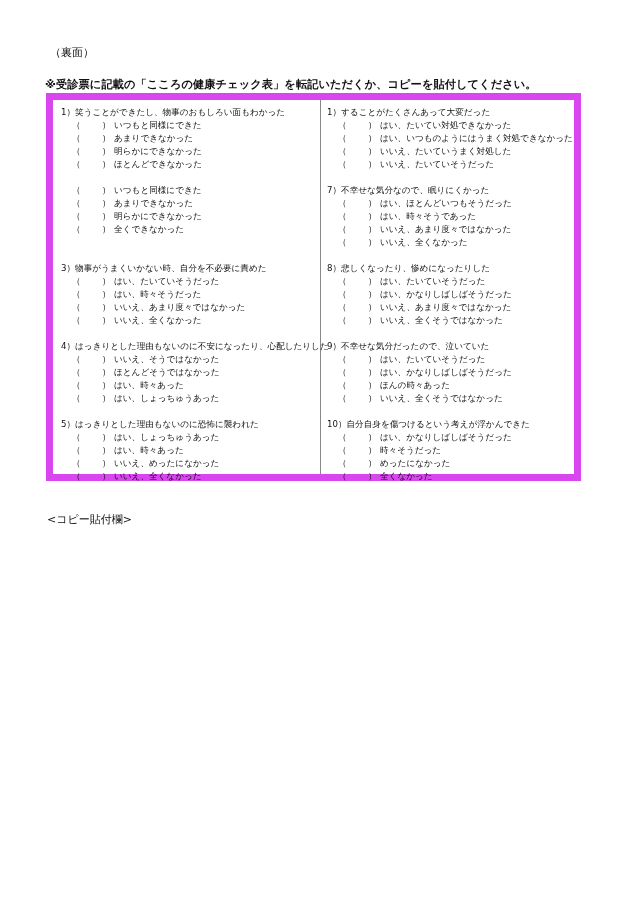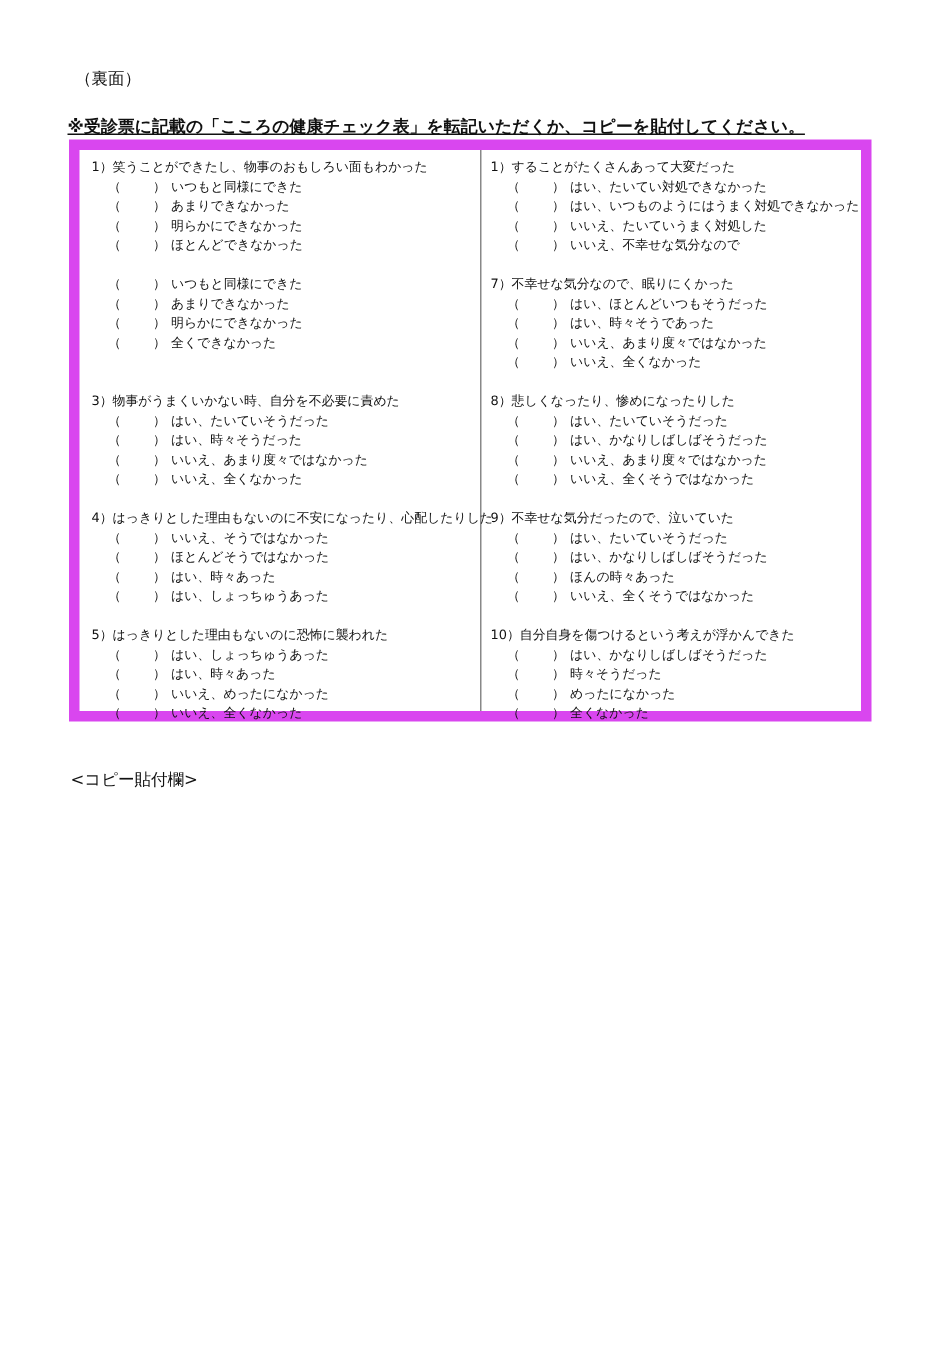--- a/index.html
+++ b/index.html
@@ -23,21 +23,20 @@
       font-family: Liberation Sans, sans-serif;
     }
     .instruction {
       position: absolute;
       left: 45px;
       top: 77px;
       font-size: 11.2px;
       font-weight: bold;
       letter-spacing: 0.1px;
       white-space: nowrap;
-      text-decoration: underline;
     }
     .check-table {
       position: absolute;
       left: 46px;
       top: 93px;
       width: 535px;
       height: 388px;
       border: 7px solid #d946ef;
       display: flex;
       box-sizing: border-box;
@@ -223,21 +222,21 @@
           <span>はい、いつものようにはうまく対処できなかった</span>
         </div>
         <div class="option">
           <span class="paren"><span>（</span></span>
           <span class="paren-close">）</span>
           <span>いいえ、たいていうまく対処した</span>
         </div>
         <div class="option">
           <span class="paren"><span>（</span></span>
           <span class="paren-close">）</span>
-          <span>いいえ、不幸せな気分なので</span>
+          <span>いいえ、たいていそうだった</span>
         </div>
       </div>
       <div class="question">
         <div class="q-title">7）不幸せな気分なので、眠りにくかった</div>
         <div class="option">
           <span class="paren"><span>（</span></span>
           <span class="paren-close">）</span>
           <span>はい、ほとんどいつもそうだった</span>
         </div>
         <div class="option">

